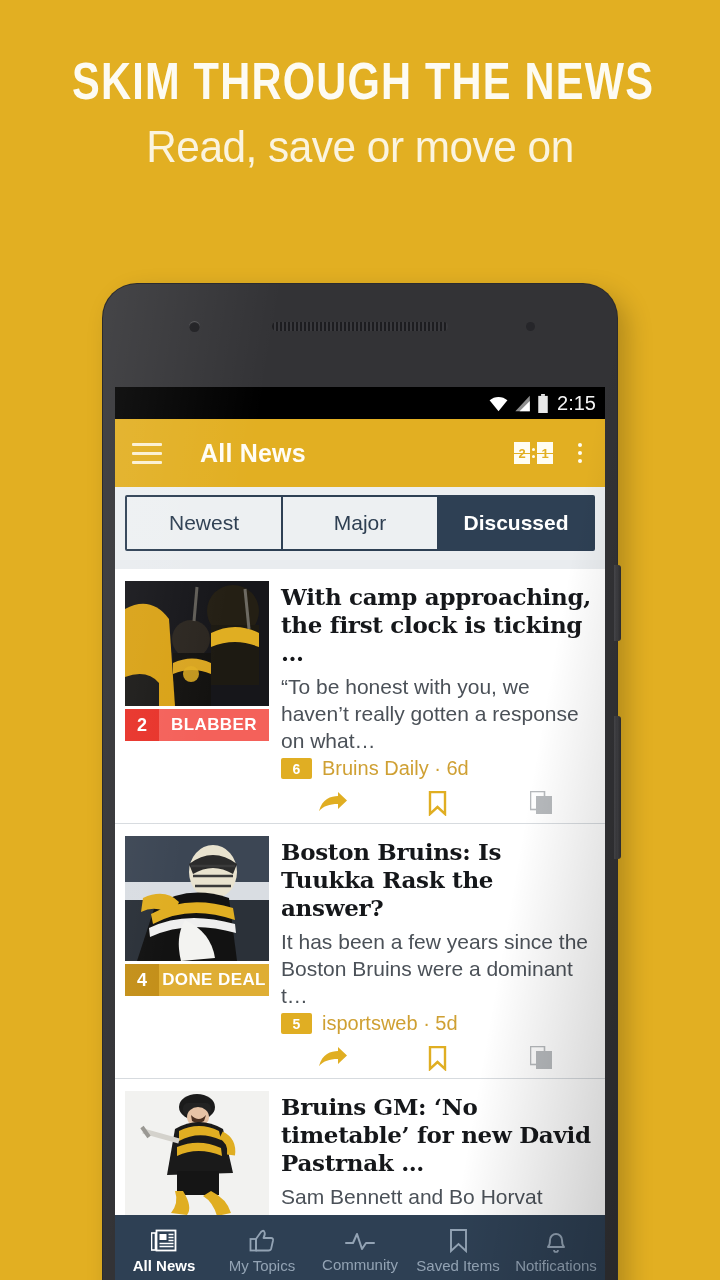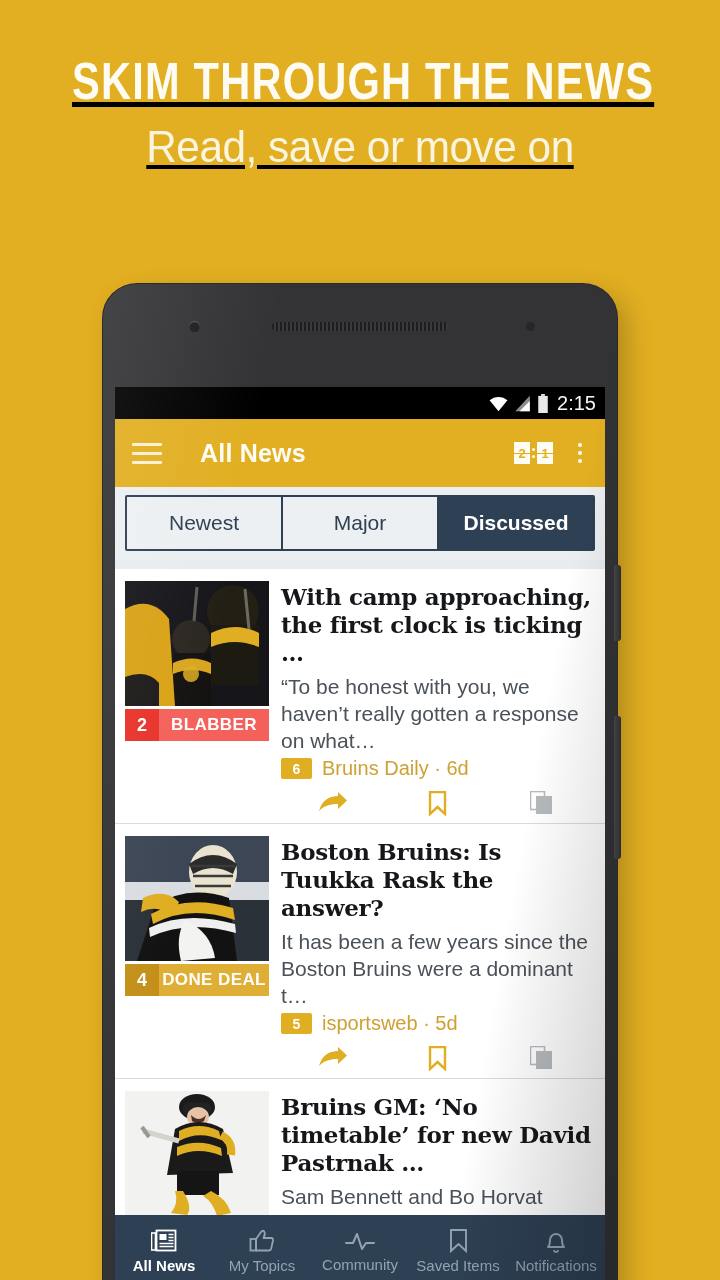--- a/index.html
+++ b/index.html
@@ -4,21 +4,21 @@
 <style>
   html,body{margin:0;padding:0;}
   body{
     width:720px;height:1280px;overflow:hidden;position:relative;
     background:#E2AF22;
     font-family:"Liberation Sans", sans-serif;
     -webkit-font-smoothing:antialiased;
   }
 
   
-  .promo{position:absolute;left:0;top:0;width:720px;text-align:center;text-decoration:underline;}
+  .promo{position:absolute;left:0;top:0;width:720px;text-align:center;}
   .promo-title{
     margin:0;padding-top:52px;
     font-family:"Liberation Sans Narrow","Liberation Sans",sans-serif;
     font-weight:700;font-size:52px;line-height:58px;
     letter-spacing:1.5px;color:#FDFBF2;
     transform:scaleX(0.80);transform-origin:center top;
     white-space:nowrap;
   }
   .promo-sub{
     margin:0;padding-top:12px;

